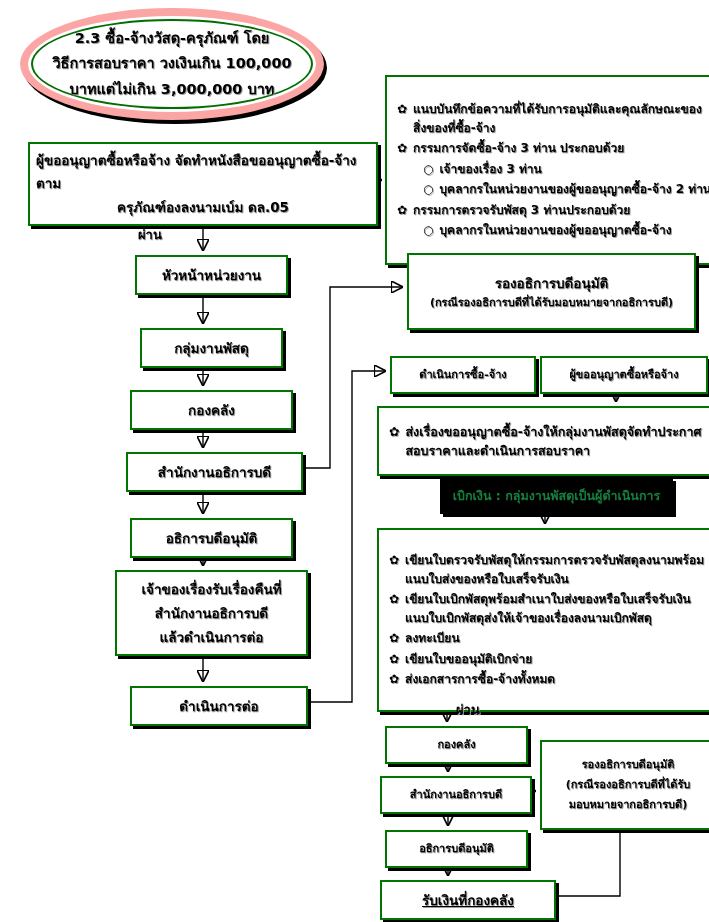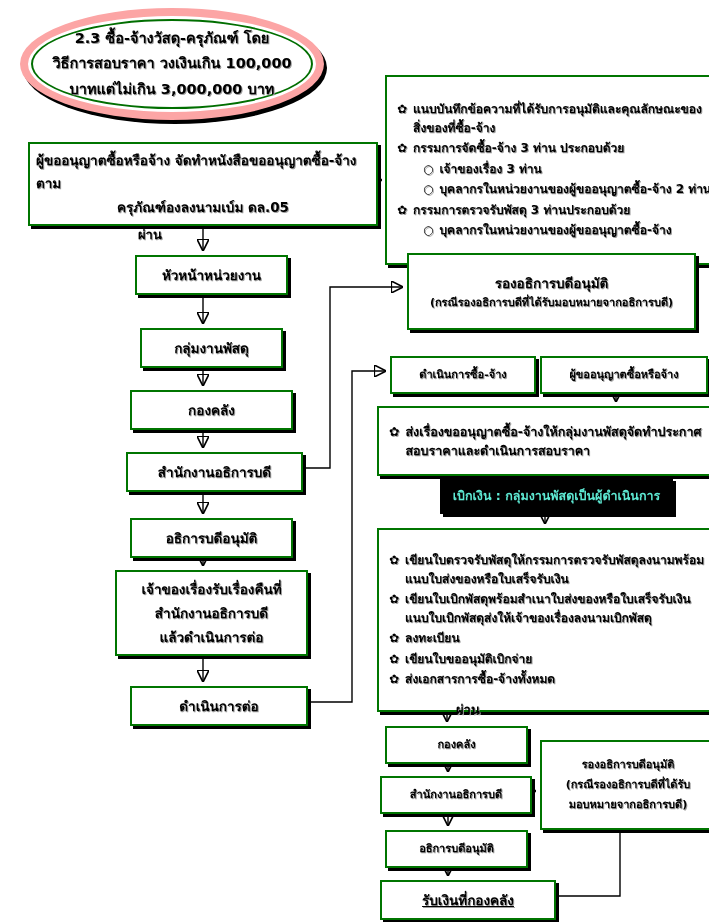--- a/index.html
+++ b/index.html
@@ -9,21 +9,21 @@
        display:flex;flex-direction:column;align-items:center;justify-content:center;
        text-align:left;font-weight:bold;font-size:13.5px;line-height:1.7;z-index:2;
        padding:2px 6px;text-shadow:1px 1px 0 #9e9e9e;}
   .sm{font-size:11px;line-height:1.5;}
   .notebox{align-items:stretch;justify-content:center;text-align:left;padding:8px 10px;
            font-size:12px;line-height:1.55;}
   .row{display:flex;gap:6px;align-items:flex-start;margin:1px 0;}
   .row .bl{flex:0 0 auto;}
   .row .tx{overflow-wrap:anywhere;word-break:break-word;}
   .row.sub{margin-left:26px;}
-  .bar{background:#000;color:#5eead4;border:2px solid #000;text-shadow:none;font-size:12.5px;}
+  .bar{background:#000;color:#15803d;border:2px solid #000;text-shadow:none;font-size:12.5px;}
   .lbl{position:absolute;font-weight:bold;font-size:13px;z-index:2;text-shadow:1px 1px 0 #9e9e9e;}
   .ellipse{position:absolute;left:20px;top:8px;width:288px;height:96px;background:#fff;
            border:8px solid #fca5a5;border-radius:50%;box-shadow:3px 4px 0 #000;
            display:flex;flex-direction:column;align-items:center;justify-content:center;
            font-weight:bold;font-size:14.5px;line-height:1.75;z-index:3;text-shadow:1px 1px 0 #9e9e9e;}
   .ellipse::before{content:"";position:absolute;inset:3px;border:2px solid #006e00;border-radius:50%;}
   .ellipse div{position:relative;z-index:1;}
   svg.arrows{position:absolute;left:0;top:0;width:709px;height:922px;z-index:1;}
   svg.arrows path{stroke:#000;stroke-width:1.4;fill:none;}
   .wrapline{overflow-wrap:anywhere;word-break:break-word;}

